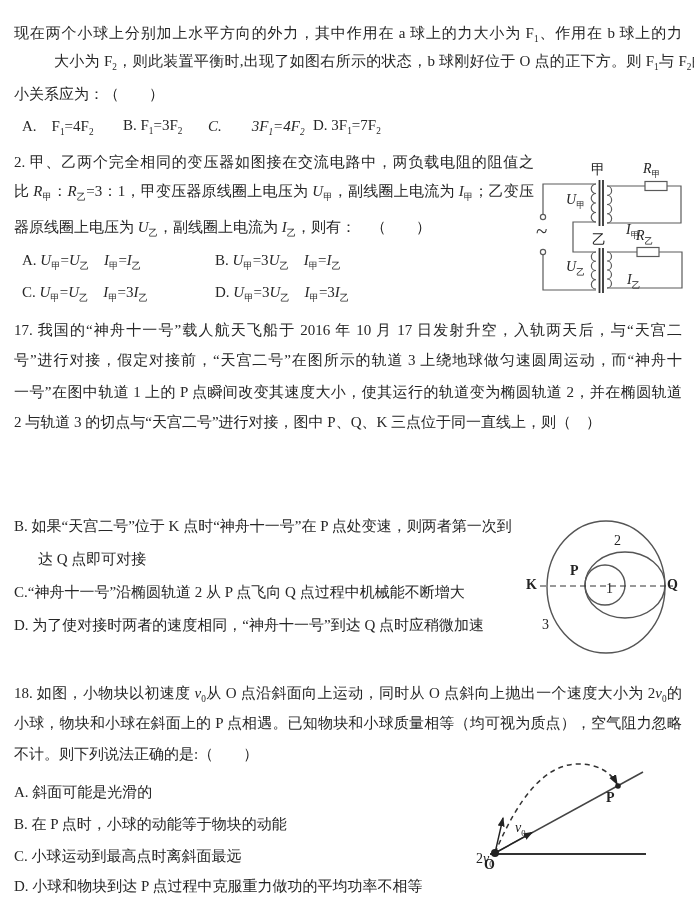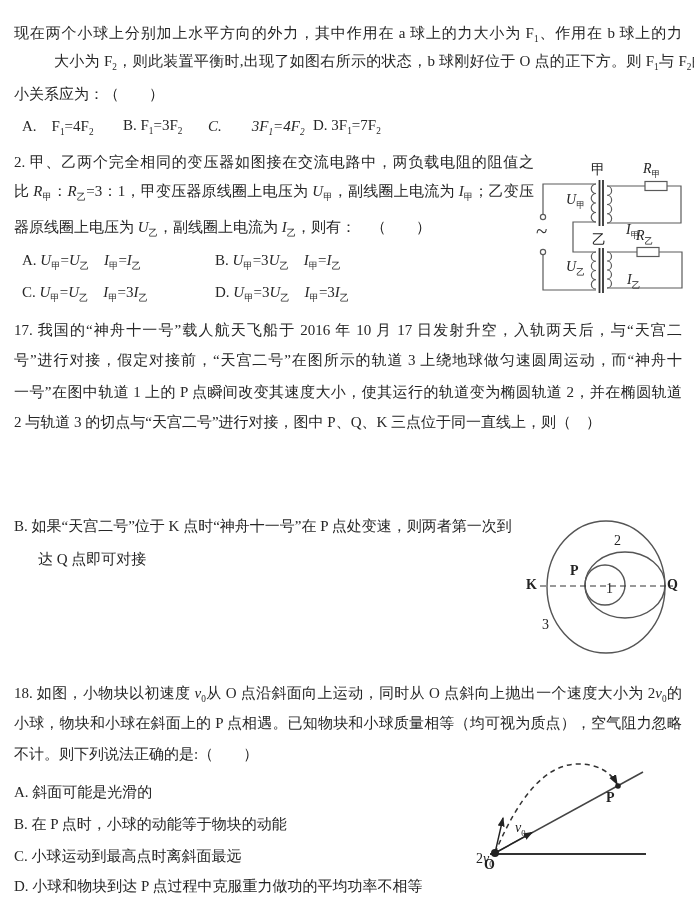--- a/index.html
+++ b/index.html
@@ -87,20 +87,22 @@
     <span class="dlabel" style="left:97px;top:118px;"><i>I</i><sub>乙</sub></span>
     <span class="dlabel ac" style="left:6px;top:66px;">~</span>
   </div>
 
   <div class="ln jf" style="top:320px;">17. 我国的“神舟十一号”载人航天飞船于 2016 年 10 月 17 日发射升空，入轨两天后，与“天宫二</div>
   <div class="ln jf" style="top:350px;">号”进行对接，假定对接前，“天宫二号”在图所示的轨道 3 上绕地球做匀速圆周运动，而“神舟十</div>
   <div class="ln jf" style="top:382px;">一号”在图中轨道 1 上的 P 点瞬间改变其速度大小，使其运行的轨道变为椭圆轨道 2，并在椭圆轨道</div>
   <div class="ln" style="top:412px;">2 与轨道 3 的切点与“天宫二号”进行对接，图中 P、Q、K 三点位于同一直线上，则（　）</div>
   <div class="ln" style="top:516px;width:530px;">B. 如果“天宫二号”位于 K 点时“神舟十一号”在 P 点处变速，则两者第一次到</div>
   <div class="ln" style="top:549px;left:38px;">达 Q 点即可对接</div>
+  <div class="ln" style="top:582px;width:530px;">C.“神舟十一号”沿椭圆轨道 2 从 P 点飞向 Q 点过程中机械能不断增大</div>
+  <div class="ln" style="top:615px;width:530px;">D. 为了使对接时两者的速度相同，“神舟十一号”到达 Q 点时应稍微加速</div>
 
   <div class="diagram" style="left:520px;top:490px;width:174px;height:170px;">
     <svg width="174" height="170" viewBox="0 0 174 170">
       <g fill="none" stroke="#555" stroke-width="1.4">
         <ellipse cx="86" cy="97" rx="59" ry="66"></ellipse>
         <ellipse cx="105" cy="95" rx="40" ry="33"></ellipse>
         <circle cx="85" cy="95" r="20"></circle>
       </g>
       <path d="M20,96 L153,96" stroke="#333" stroke-width="1.2" stroke-dasharray="6,4"></path>
     </svg>

